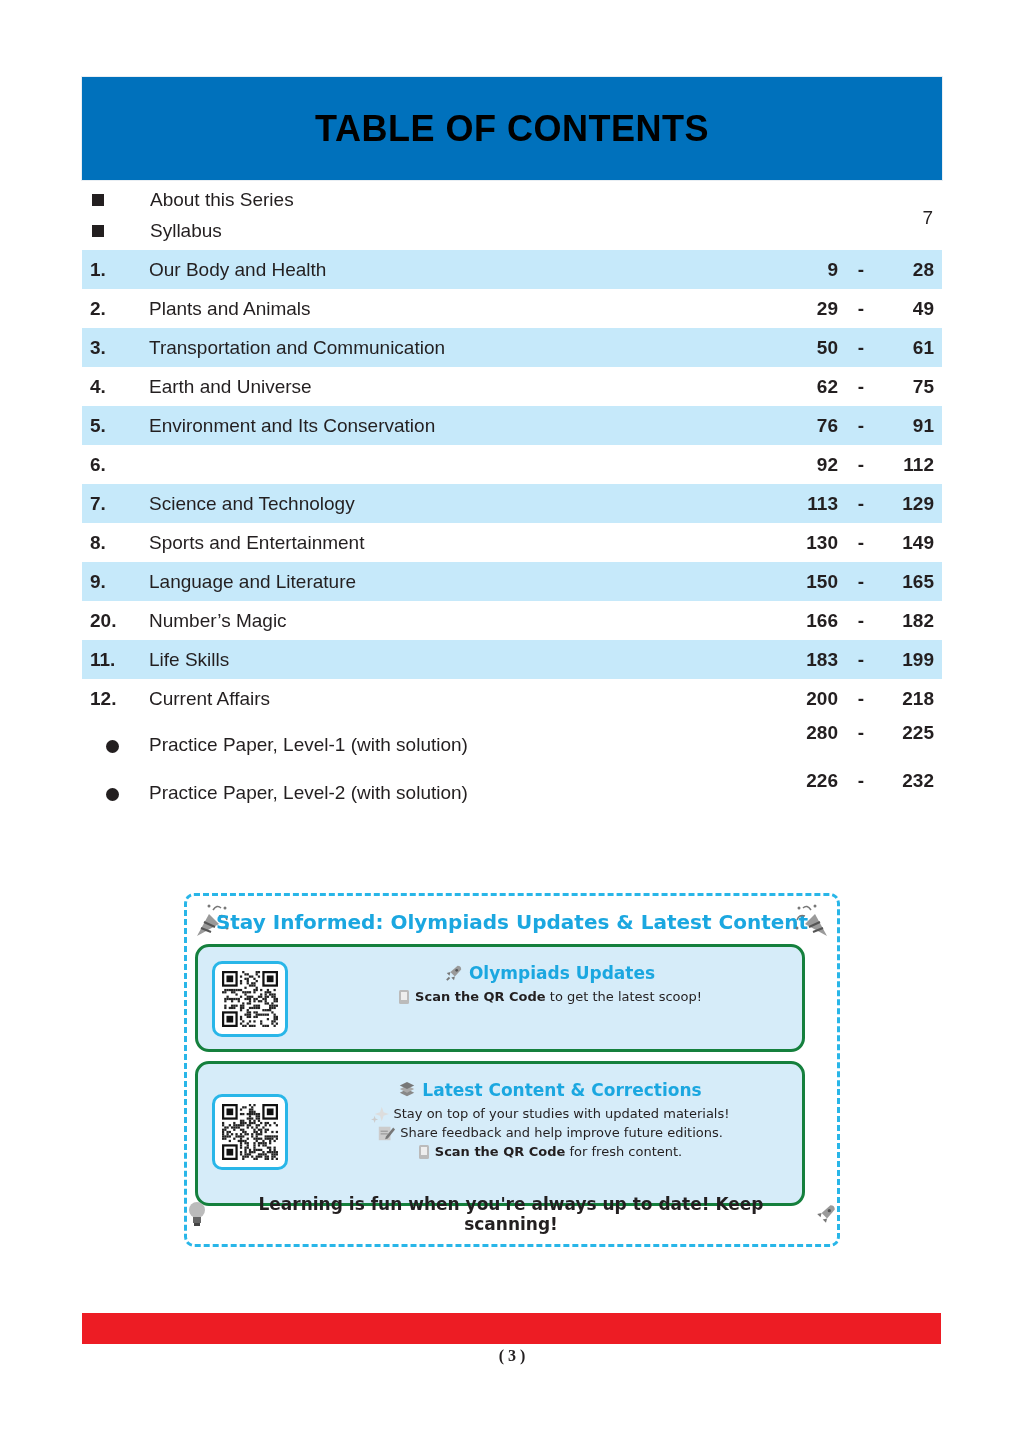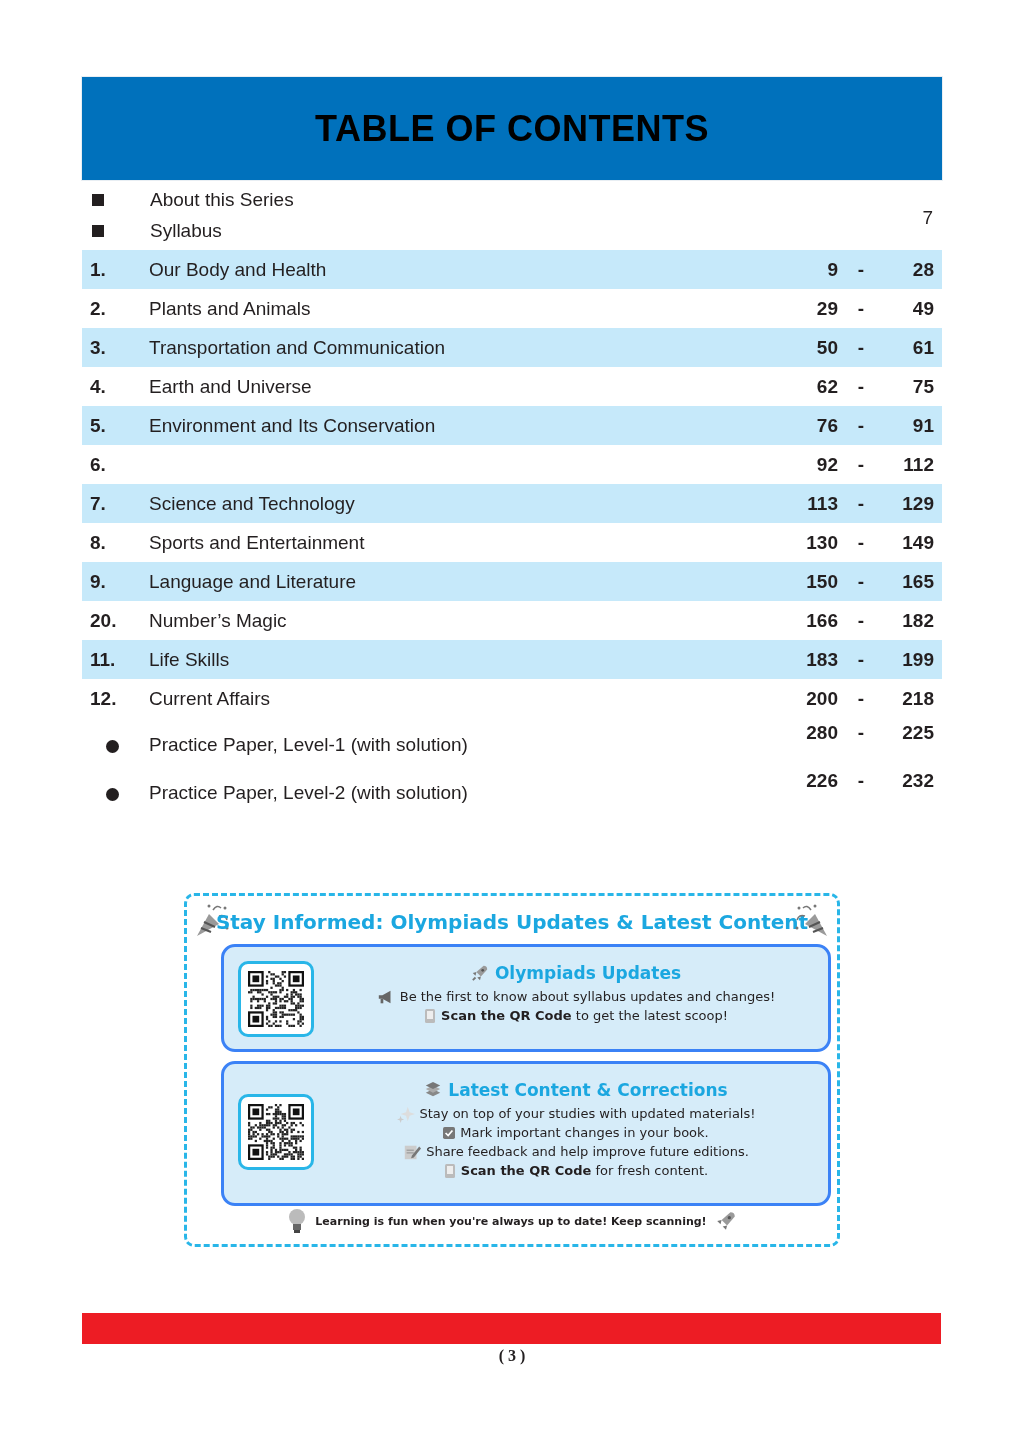--- a/index.html
+++ b/index.html
@@ -46,22 +46,22 @@
   }
   .info-title {
     position: absolute; left: 0; right: 0; top: 14px; text-align: center;
     color: #1ba7e0; font-weight: bold; font-size: 20px;
   }
   .popper { position: absolute; top: 4px; width: 40px; height: 40px; }
   .popper.left { left: 6px; }
   .popper.right { right: 6px; transform: scaleX(-1); }
 
   .card {
-    position: absolute; left: 34px; width: 610px;
-    background: #d6ecf9; border: 3px solid #3b82f6; border-radius: 14px;
+    position: absolute; left: 8px; width: 610px;
+    background: #d6ecf9; border: 3px solid #15803d; border-radius: 14px;
   }
   .card.c1 { top: 48px; height: 108px; }
   .card.c2 { top: 165px; height: 145px; }
 
   .qr-frame {
     position: absolute; width: 76px; height: 76px; background: #ffffff;
     border: 3px solid #29b6e8; border-radius: 10px; padding: 7px;
   }
   .card.c1 .qr-frame { left: 14px; top: 14px; }
   .card.c2 .qr-frame { left: 14px; top: 30px; }
@@ -71,21 +71,21 @@
   .card.c1 .card-body { top: 16px; }
   .card.c2 .card-body { top: 16px; }
   .card-heading { color: #1ba7e0; font-weight: bold; font-size: 17px; display: inline-flex; align-items: center; gap: 6px; margin-bottom: 4px; }
   .card-line { font-size: 13px; color: #231f20; line-height: 19px; display: flex; justify-content: center; align-items: center; gap: 5px; }
   .card-line b { font-weight: bold; }
   .ic { display: inline-block; width: 18px; height: 18px; flex: none; }
   .ic-sm { display: inline-block; width: 12px; height: 14px; flex: none; }
 
   .info-footer {
     position: absolute; left: 0; right: 0; bottom: 10px; text-align: center;
-    font-size: 11px; font-weight: bold; display: flex; justify-content: center; align-items: center; gap: 8px;
+    font-size: 17px; font-weight: bold; display: flex; justify-content: center; align-items: center; gap: 8px;
   }
 
   .red-bar { position: absolute; left: 82px; top: 1313px; width: 859px; height: 31px; background: #ed1c24; }
   .page-num { position: absolute; left: 0; right: 0; top: 1347px; text-align: center; font-family: "Liberation Serif", serif; font-size: 16px; font-weight: bold; }
 </style>
 </head>
 <body>
 
 <div class="toc-header">
   <span>TABLE OF CONTENTS</span>
@@ -453,27 +453,20 @@
       </div>
     <div class="card-body">
       <div class="card-heading">
         <svg class="ic" viewBox="0 0 20 20">
             <path d="M14 2 q4 0 4 4 l-7 8 -5 -5z" fill="#9a9a9a"></path>
             <circle cx="13" cy="7" r="1.5" fill="#555"></circle>
             <path d="M6 9 l-4 1 3 3z M11 14 l-1 4 -3 -3z" fill="#777"></path>
             <path d="M5 15 l-3 3" stroke="#777" stroke-width="2"></path>
           </svg>
         <span>Olympiads Updates</span>
-      </div>
-      <div class="card-line">
-        <svg class="ic" viewBox="0 0 20 20">
-            <path d="M2 8 h4 l9 -5 v14 l-9 -5 h-4z" fill="#666"></path>
-            <rect x="4" y="12" width="3" height="5" fill="#666"></rect>
-          </svg>
-        <span>Be the first to know about syllabus updates and changes!</span>
       </div>
       <div class="card-line">
         <svg class="ic-sm" viewBox="0 0 12 14">
             <rect x="1" y="0" width="10" height="14" rx="1.5" fill="#bbb"></rect>
             <rect x="3" y="2" width="6" height="8" fill="#eee"></rect>
           </svg>
         <span><b>Scan the QR Code</b><span> to get the latest scoop!</span></span>
       </div>
     </div>
   </div>
@@ -711,27 +704,20 @@
         <span>Latest Content &amp; Corrections</span>
       </div>
       <div class="card-line">
         <svg class="ic" viewBox="0 0 20 20">
             <path d="M12 2 l2 6 6 2 -6 2 -2 6 -2 -6 -6 -2 6 -2z" fill="#ddd"></path>
             <path d="M4 12 l1 3 3 1 -3 1 -1 3 -1 -3 -3 -1 3 -1z" fill="#ccc"></path>
           </svg>
         <span>Stay on top of your studies with updated materials!</span>
       </div>
       <div class="card-line">
-        <svg class="ic-sm" viewBox="0 0 14 14">
-            <rect x="0" y="0" width="14" height="14" rx="2" fill="#777"></rect>
-            <path d="M3 7 l3 3 5 -6" stroke="#fff" stroke-width="2" fill="none"></path>
-          </svg>
-        <span>Mark important changes in your book.</span>
-      </div>
-      <div class="card-line">
         <svg class="ic" viewBox="0 0 20 20">
             <rect x="2" y="3" width="13" height="15" fill="#ccc"></rect>
             <line x1="4" y1="8" x2="12" y2="8" stroke="#888"></line>
             <line x1="4" y1="11" x2="12" y2="11" stroke="#888"></line>
             <path d="M10 14 l8 -10 2 2 -8 10 -3 1z" fill="#777"></path>
           </svg>
         <span>Share feedback and help improve future editions.</span>
       </div>
       <div class="card-line">
         <svg class="ic-sm" viewBox="0 0 12 14">

